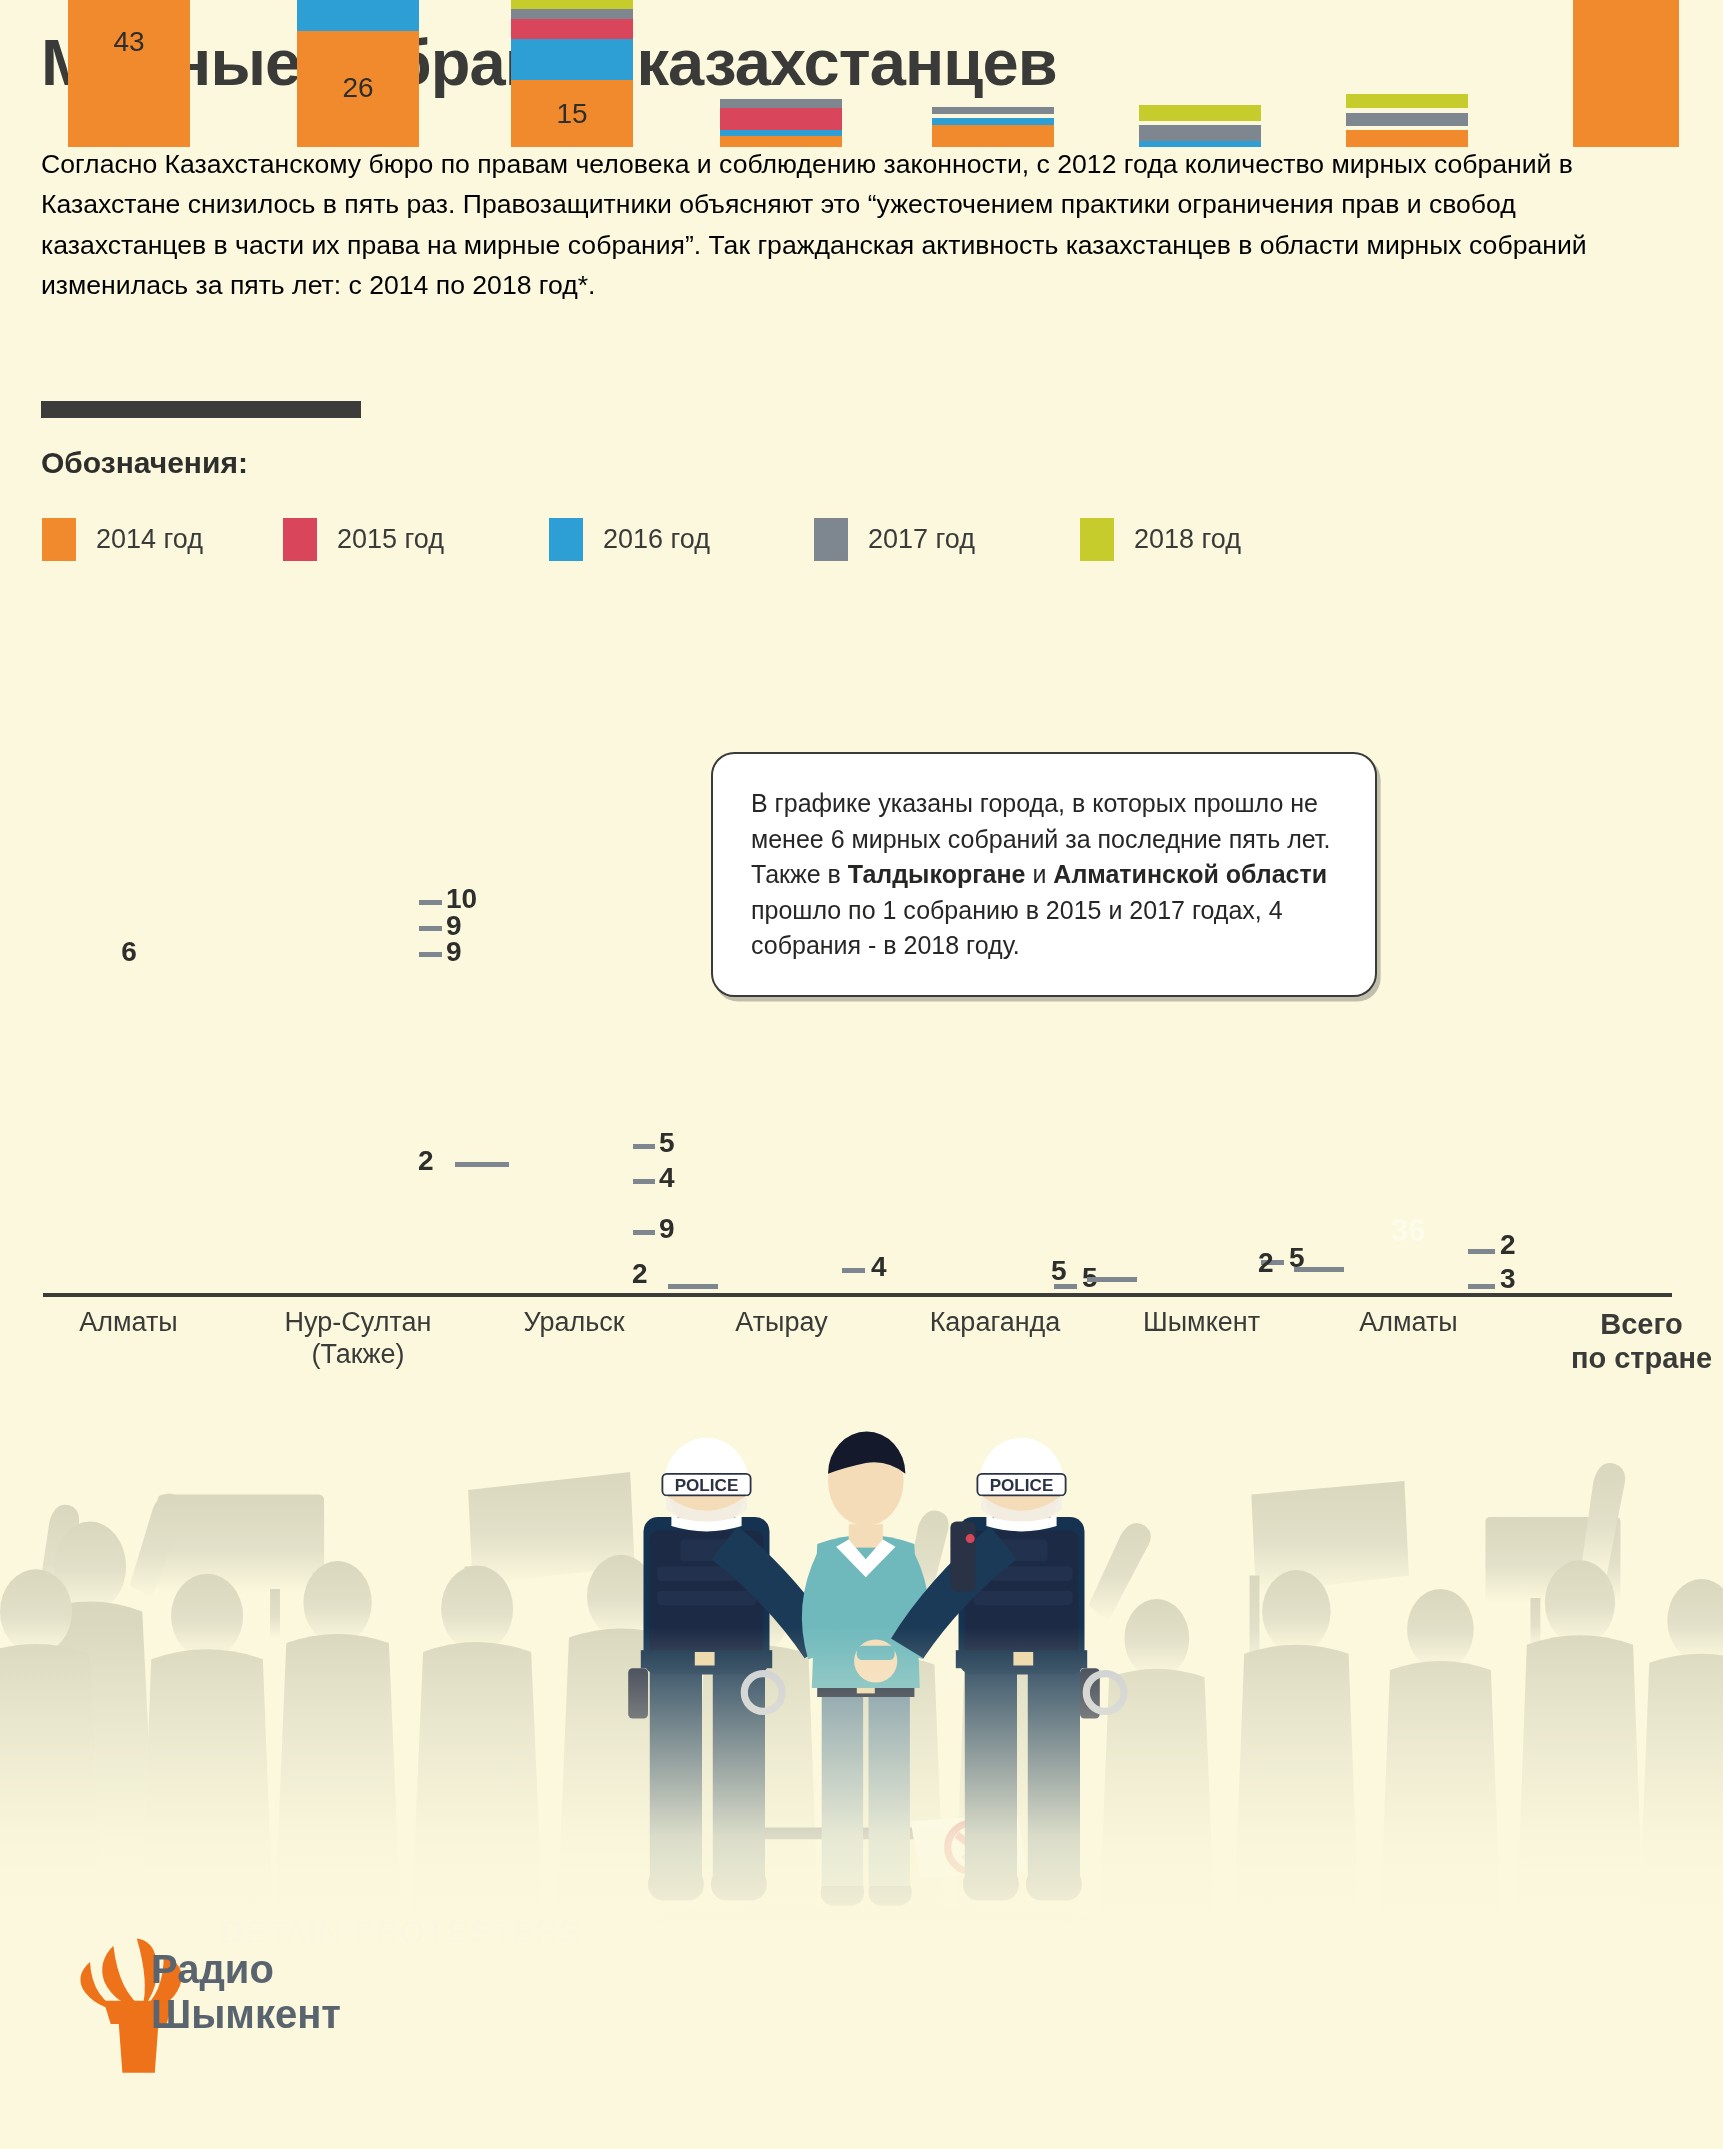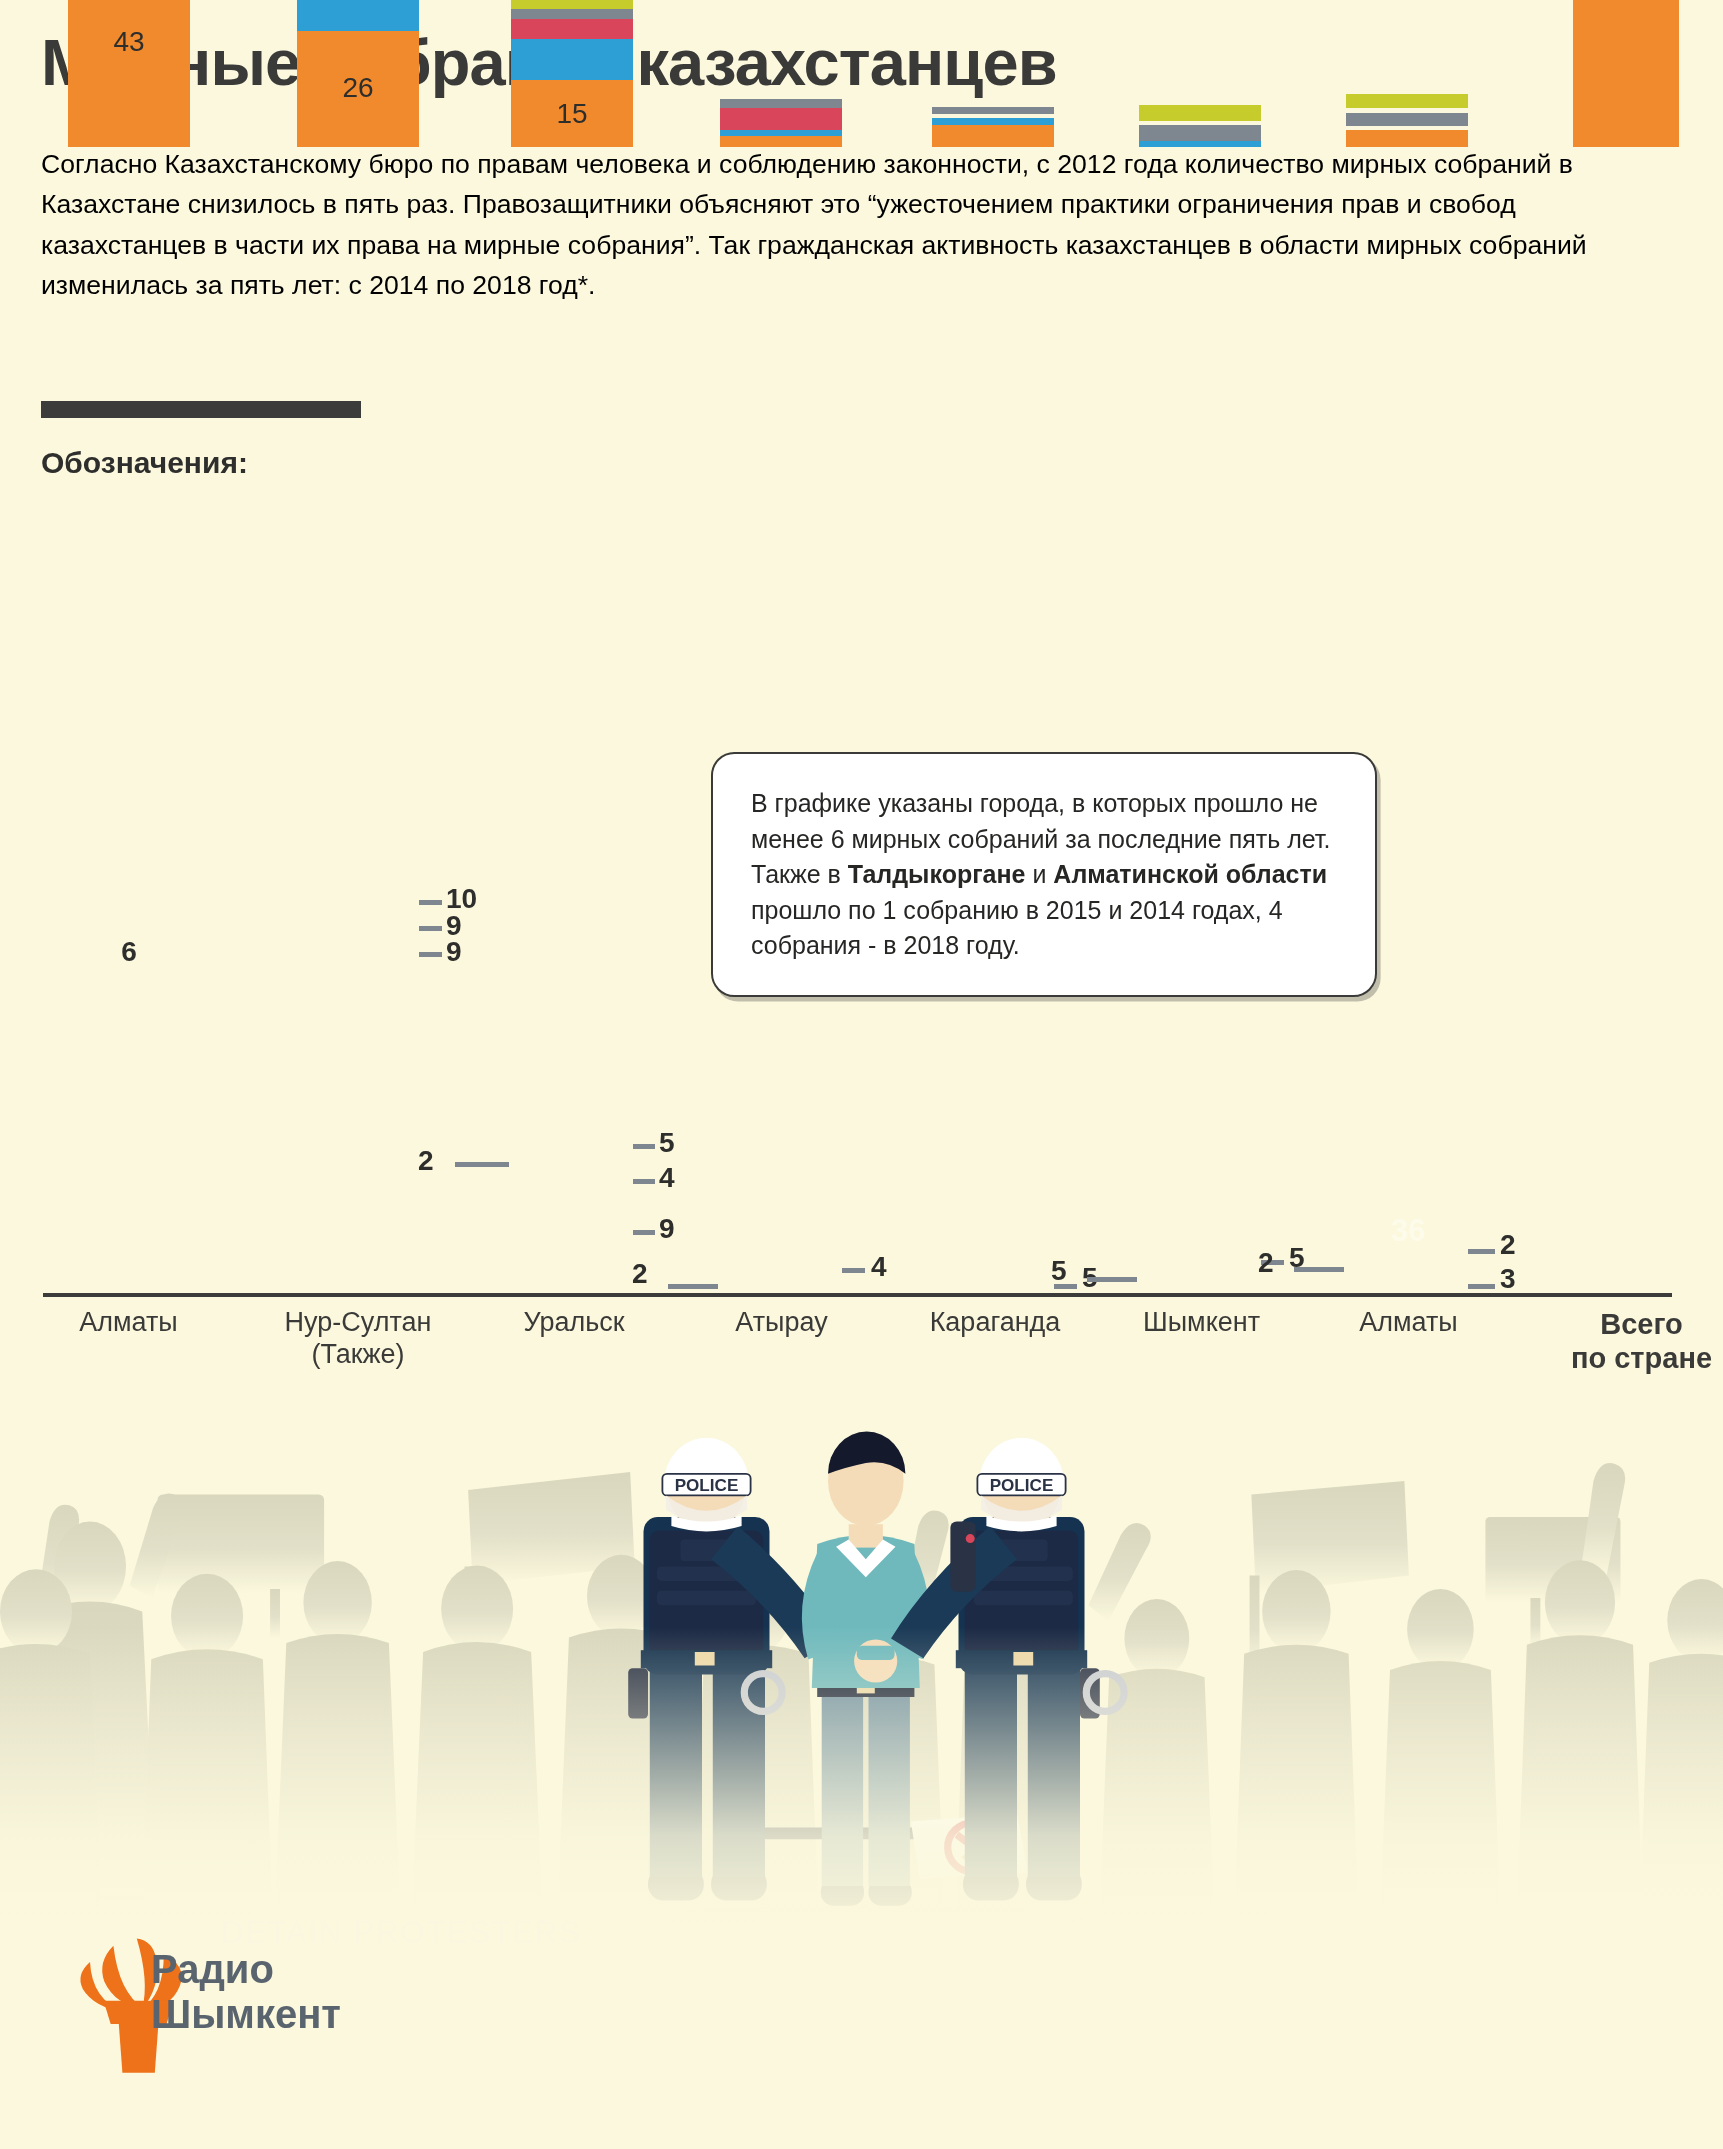--- a/index.html
+++ b/index.html
@@ -128,20 +128,42 @@
 </head>
 <body>
 
 <div class="page">
 
   <div class="title">Мирные собрания казахстанцев</div>
   <div class="lede">Согласно Казахстанскому бюро по правам человека и соблюдению законности, с 2012 года количество мирных собраний в Казахстане снизилось в пять раз. Правозащитники объясняют это “ужесточением практики ограничения прав и свобод казахстанцев в части их права на мирные собрания”. Так гражданская активность казахстанцев в области мирных собраний изменилась за пять лет: с 2014 по 2018 год*.</div>
   <div class="rule"></div>
 
   <div class="legend-title">Обозначения:</div>
+  <div class="legend-row">
+    <div class="legend-item" style="left:0px;">
+      <span class="legend-swatch" style="background:#f08a2c"></span>
+      <span class="legend-label">2014 год</span>
+    </div>
+    <div class="legend-item" style="left:241px;">
+      <span class="legend-swatch" style="background:#d9455a"></span>
+      <span class="legend-label">2015 год</span>
+    </div>
+    <div class="legend-item" style="left:507px;">
+      <span class="legend-swatch" style="background:#2d9fd4"></span>
+      <span class="legend-label">2016 год</span>
+    </div>
+    <div class="legend-item" style="left:772px;">
+      <span class="legend-swatch" style="background:#7e8690"></span>
+      <span class="legend-label">2017 год</span>
+    </div>
+    <div class="legend-item" style="left:1038px;">
+      <span class="legend-swatch" style="background:#c5cc2b"></span>
+      <span class="legend-label">2018 год</span>
+    </div>
+  </div>
 
   <div class="chart">
 
     <div class="axis"></div>
 
     <div class="bar-stack" style="left:68px;width:122px;">
 
       <div class="seg" style="height:191px;background:#f08a2c;position:relative;">
         <span class="seg-label dark" style="top:72px;">43</span>
       </div>
@@ -245,21 +267,21 @@
       </div>
     </div>
     <div class="cat-label total" style="left:1553px;width:153px;margin-left:12px;">
       <span>Всего</span><br>
       <span>по стране</span>
     </div>
 
   </div>
 
   <div class="callout">
-    <span>В графике указаны города, в которых прошло не менее 6 мирных собраний за последние пять лет. Также в </span><b>Талдыкоргане</b><span> и </span><b>Алматинской области</b><span> прошло по 1 собранию в 2015 и 2014 годах, 4 собрания - в 2018 году.</span>
+    <span>В графике указаны города, в которых прошло не менее 6 мирных собраний за последние пять лет. Также в </span><b>Талдыкоргане</b><span> и </span><b>Алматинской области</b><span> прошло по 1 собранию в 2015 и 2017 годах, 4 собрания - в 2018 году.</span>
   </div>
 
   <div class="illo">
     <svg class="crowd" viewBox="0 0 1915 580" preserveAspectRatio="none">
       <defs>
         <linearGradient id="cg" x1="0" y1="0" x2="0" y2="1">
           <stop offset="0%" stop-color="#d9d7bd"></stop>
           <stop offset="55%" stop-color="#e2e0c8"></stop>
           <stop offset="100%" stop-color="#fbf8dd"></stop>
         </linearGradient>

